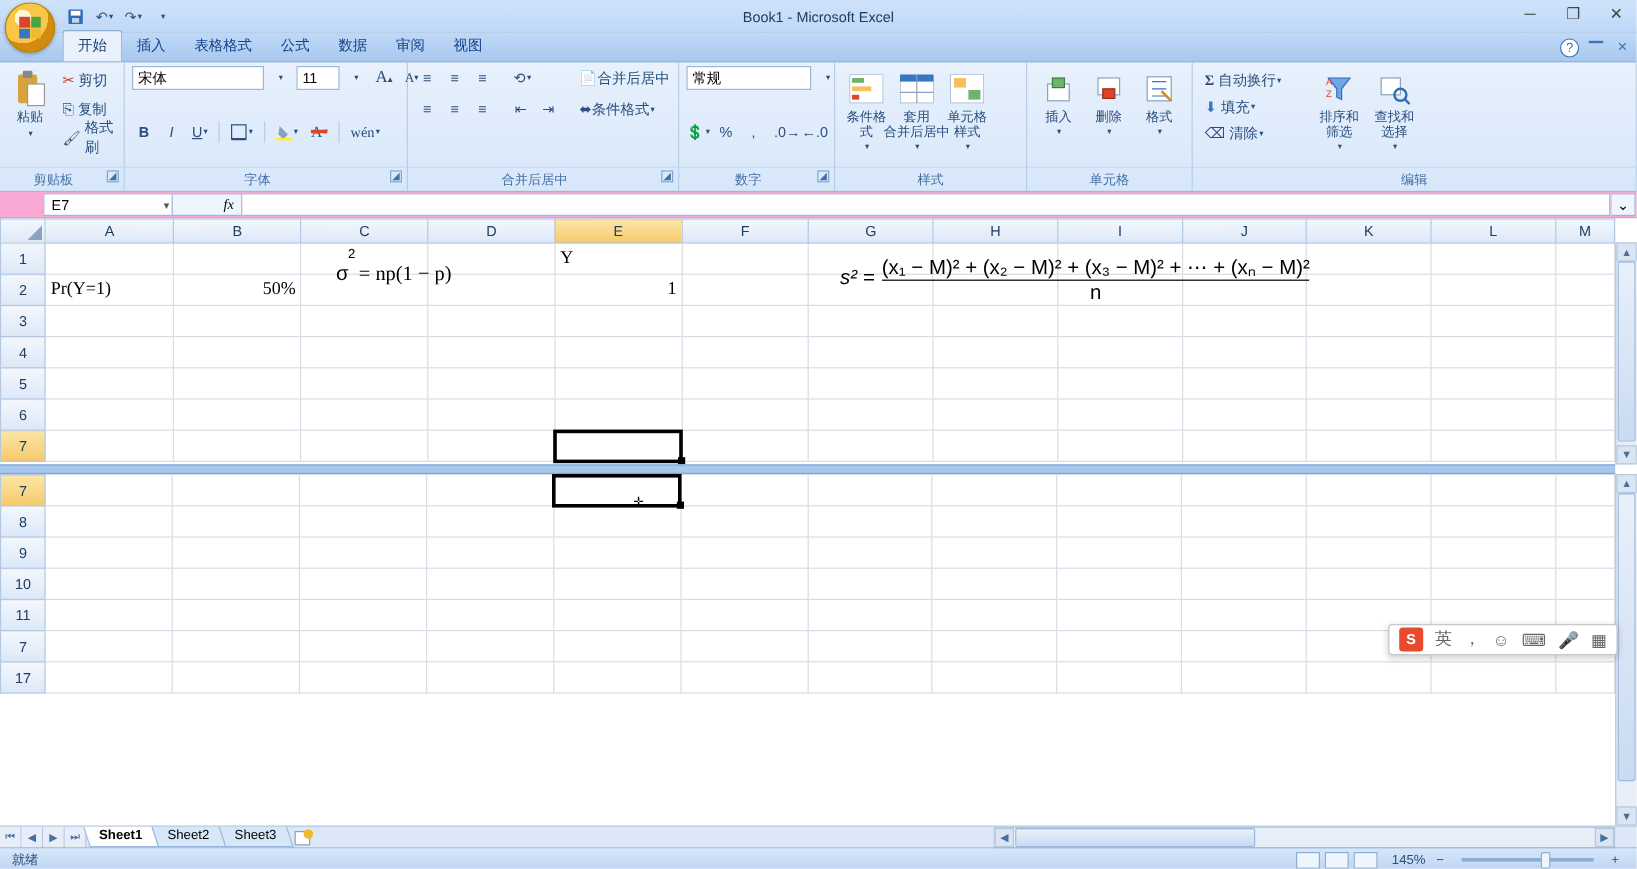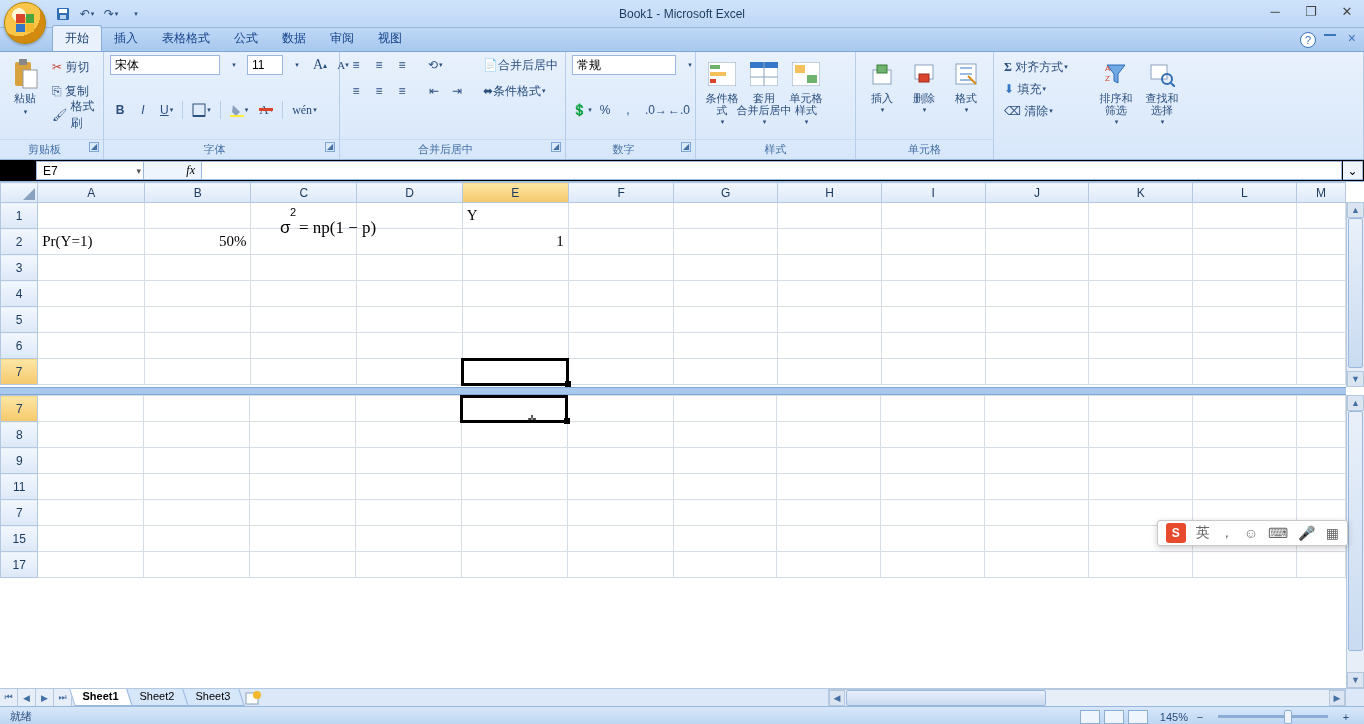--- a/index.html
+++ b/index.html
@@ -33,21 +33,21 @@
 .sbtn { height:20px; min-width:20px; padding:0 3px; border:1px solid transparent; display:inline-flex; align-items:center; justify-content:center; cursor:pointer; color:#2b4f7d; border-radius:2px; }
 .bigbtn { width:40px; display:flex; flex-direction:column; align-items:center; gap:2px; cursor:pointer; padding:2px; border:1px solid transparent; border-radius:3px;}
 .bigbtn .ico { width:32px; height:32px; display:flex; align-items:center; justify-content:center; }
 .bigbtn .lbl { font-size:11px; text-align:center; line-height:12px; color:#2b4f7d; }
 .drop-tri { font-size:7px; color:#2b4f7d; margin-left:1px;}
 input.fontbox { height:20px; border:1px solid #9ab8dd; background:#fff; padding:0 4px; width:110px; font-size:12px;}
 input.sizebox { height:20px; border:1px solid #9ab8dd; background:#fff; padding:0 4px; width:36px; font-size:12px; text-align:left;}
 .sep { width:1px; height:60px; background:#b8cee8; margin:0 2px; }
 
 
-.fbar { height:22px; display:flex; align-items:stretch; border-bottom:1px solid #9ab8dd; background:#000000; }
+.fbar { height:22px; display:flex; align-items:stretch; border-bottom:1px solid #9ab8dd; background:#f9a8d4; }
 .namebox { width:108px; border:1px solid #9ab8dd; margin:1px 0 1px 36px; background:#fff; display:flex; align-items:center; padding:0 6px; font-size:12px; position:relative;}
 .namebox .dd { position:absolute; right:2px; font-size:9px; color:#555; cursor:pointer;}
 .fxtools { width:58px; display:flex; align-items:center; justify-content:flex-end; gap:8px; border:1px solid #9ab8dd; border-left:none; margin:1px 0; background:#eef5fd; font-size:12px; padding-right:6px;}
 .fxtools .fx{ font-style:italic; font-family:"Times New Roman",serif; cursor:pointer;}
 .fxinput { flex:1; border:1px solid #9ab8dd; border-left:none; margin:1px 1px 1px 0; background:#fff; }
 .fbar-expand { width:20px; display:flex; align-items:center; justify-content:center; border:1px solid #9ab8dd; border-left:none; margin:1px 1px 1px 0; background:#eef5fd; cursor:pointer;}
 
 
 .gridwrap { position:relative; height:506px; background:#fff; }
 table.sheet { border-collapse:collapse; table-layout:fixed; }
@@ -332,21 +332,21 @@
           <div class="lbl">格式</div>
           <span class="drop-tri">▾</span>
         </div>
     </div>
     <div class="group-label"><span>单元格</span></div>
   </div>
 
   <div class="group" style="flex:1">
     <div style="display:flex;gap:6px;height:78px">
       <div style="display:flex;flex-direction:column;gap:2px;padding-top:2px">
-        <div class="sbtn" style="justify-content:flex-start;width:90px"><b style="font-family:serif">Σ</b>&nbsp;<span>对齐方式</span><span class="drop-tri">▾</span></div>
+        <div class="sbtn" style="justify-content:flex-start;width:90px"><b style="font-family:serif">Σ</b>&nbsp;<span>自动换行</span><span class="drop-tri">▾</span></div>
         <div class="sbtn" style="justify-content:flex-start;width:90px"><span style="color:#3576c6">⬇</span>&nbsp;<span>填充</span><span class="drop-tri">▾</span></div>
         <div class="sbtn" style="justify-content:flex-start;width:90px"><span>⌫</span>&nbsp;<span>清除</span><span class="drop-tri">▾</span></div>
       </div>
       <div class="bigbtn">
           <div class="ico">
             <svg width="26" height="26">
               <path d="M4 4h18 l-7 9 v9 l-4 -2 v-7 z" fill="#6fa8e2" stroke="#2f6db5"></path>
               <text x="2" y="10" font-size="8" fill="#d9442b">A</text>
               <text x="2" y="20" font-size="8" fill="#d9442b">Z</text>
             </svg>
@@ -361,20 +361,21 @@
               <rect x="2" y="4" width="16" height="14" fill="#fff" stroke="#8aa2bd"></rect>
               <circle cx="18" cy="18" r="5" fill="none" stroke="#2f6db5" stroke-width="2"></circle>
               <line x1="22" y1="22" x2="26" y2="26" stroke="#2f6db5" stroke-width="2"></line>
             </svg>
           </div>
           <div class="lbl" style="white-space:pre">查找和
 选择</div>
           <span class="drop-tri">▾</span>
         </div>
     </div>
+    <div class="group-label"><span>编辑</span></div>
   </div>
 </div>
 
 <div class="fbar">
   <div class="namebox">
       <span>E7</span>
       <span class="dd">▾</span>
     </div>
   <div class="fxtools">
       <span class="fx">fx</span>
@@ -571,53 +572,53 @@
             <td class="cell " style="width:108px"></td>
             <td class="cell " style="width:106px"></td>
             <td class="cell " style="width:106px"></td>
             <td class="cell " style="width:106px"></td>
             <td class="cell " style="width:106px"></td>
             <td class="cell " style="width:106px"></td>
             <td class="cell " style="width:106px"></td>
             <td class="cell " style="width:50px"></td>
           </tr>
           <tr>
+            <th class="rowhdr">10</th>
+            <td class="cell " style="width:108px"></td>
+            <td class="cell " style="width:108px"></td>
+            <td class="cell " style="width:108px"></td>
+            <td class="cell " style="width:108px"></td>
+            <td class="cell " style="width:108px"></td>
+            <td class="cell " style="width:108px"></td>
+            <td class="cell " style="width:106px"></td>
+            <td class="cell " style="width:106px"></td>
+            <td class="cell " style="width:106px"></td>
+            <td class="cell " style="width:106px"></td>
+            <td class="cell " style="width:106px"></td>
+            <td class="cell " style="width:106px"></td>
+            <td class="cell " style="width:50px"></td>
+          </tr>
+          <tr>
             <th class="rowhdr">11</th>
             <td class="cell " style="width:108px"></td>
             <td class="cell " style="width:108px"></td>
             <td class="cell " style="width:108px"></td>
             <td class="cell " style="width:108px"></td>
             <td class="cell " style="width:108px"></td>
             <td class="cell " style="width:108px"></td>
             <td class="cell " style="width:106px"></td>
             <td class="cell " style="width:106px"></td>
             <td class="cell " style="width:106px"></td>
             <td class="cell " style="width:106px"></td>
             <td class="cell " style="width:106px"></td>
             <td class="cell " style="width:106px"></td>
             <td class="cell " style="width:50px"></td>
           </tr>
           <tr>
             <th class="rowhdr">7</th>
-            <td class="cell " style="width:108px"></td>
-            <td class="cell " style="width:108px"></td>
-            <td class="cell " style="width:108px"></td>
-            <td class="cell " style="width:108px"></td>
-            <td class="cell " style="width:108px"></td>
-            <td class="cell " style="width:108px"></td>
-            <td class="cell " style="width:106px"></td>
-            <td class="cell " style="width:106px"></td>
-            <td class="cell " style="width:106px"></td>
-            <td class="cell " style="width:106px"></td>
-            <td class="cell " style="width:106px"></td>
-            <td class="cell " style="width:106px"></td>
-            <td class="cell " style="width:50px"></td>
-          </tr>
-          <tr>
-            <th class="rowhdr">15</th>
             <td class="cell " style="width:108px"></td>
             <td class="cell " style="width:108px"></td>
             <td class="cell " style="width:108px"></td>
             <td class="cell " style="width:108px"></td>
             <td class="cell " style="width:108px"></td>
             <td class="cell " style="width:108px"></td>
             <td class="cell " style="width:106px"></td>
             <td class="cell " style="width:106px"></td>
             <td class="cell " style="width:106px"></td>
             <td class="cell " style="width:106px"></td>
@@ -640,20 +641,27 @@
             <td class="cell " style="width:106px"></td>
             <td class="cell " style="width:106px"></td>
             <td class="cell " style="width:50px"></td>
           </tr>
         </tbody>
       </table>
     </div>
 
   <div class="formula-img" style="left:280px;top:36px">
     <span style="position:relative">σ<span style="position:absolute;top:-12px;left:10px;font-size:11px">2</span></span>&nbsp;&nbsp;= np(1 − p)
+  </div>
+  <div class="formula-img" style="left:700px;top:28px;display:flex;align-items:center;gap:6px">
+    <span style="font-style:italic">s² =</span>
+    <span style="display:inline-flex;flex-direction:column;align-items:center">
+      <span>(x₁ − M)² + (x₂ − M)² + (x₃ − M)² + ⋯ + (xₙ − M)²</span>
+      <span style="border-top:1px solid #000;width:100%;text-align:center">n</span>
+    </span>
   </div>
 
   <div class="cursor-plus" style="left:528px;top:228px">✛</div>
 
   <div class="vscroll" style="top:20px;height:185px">
     <div class="arr">▲</div>
     <div class="thumb" style="top:16px;height:150px"></div>
     <div class="arr" style="position:absolute;bottom:0;left:0;right:0">▼</div>
   </div>
   <div class="vscroll" style="top:213px;bottom:0;height:auto">

